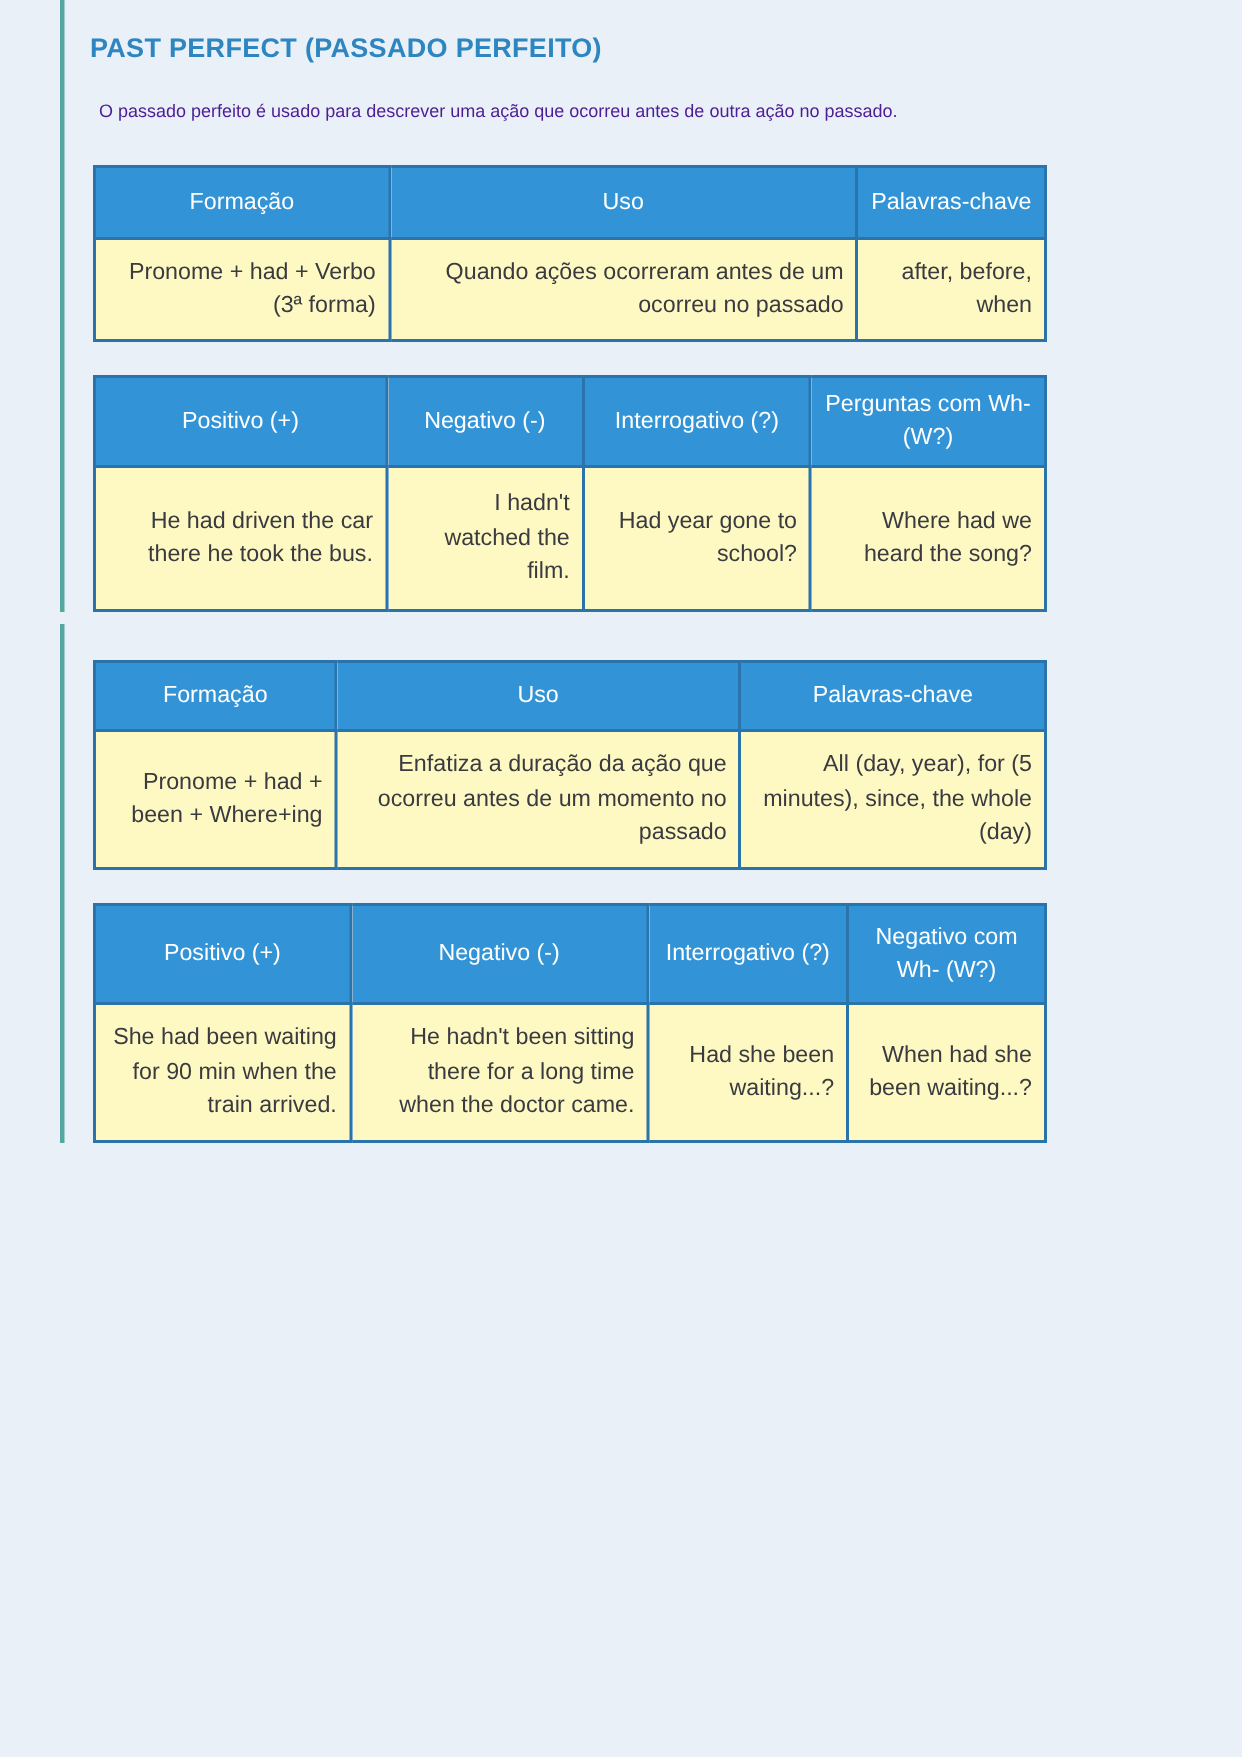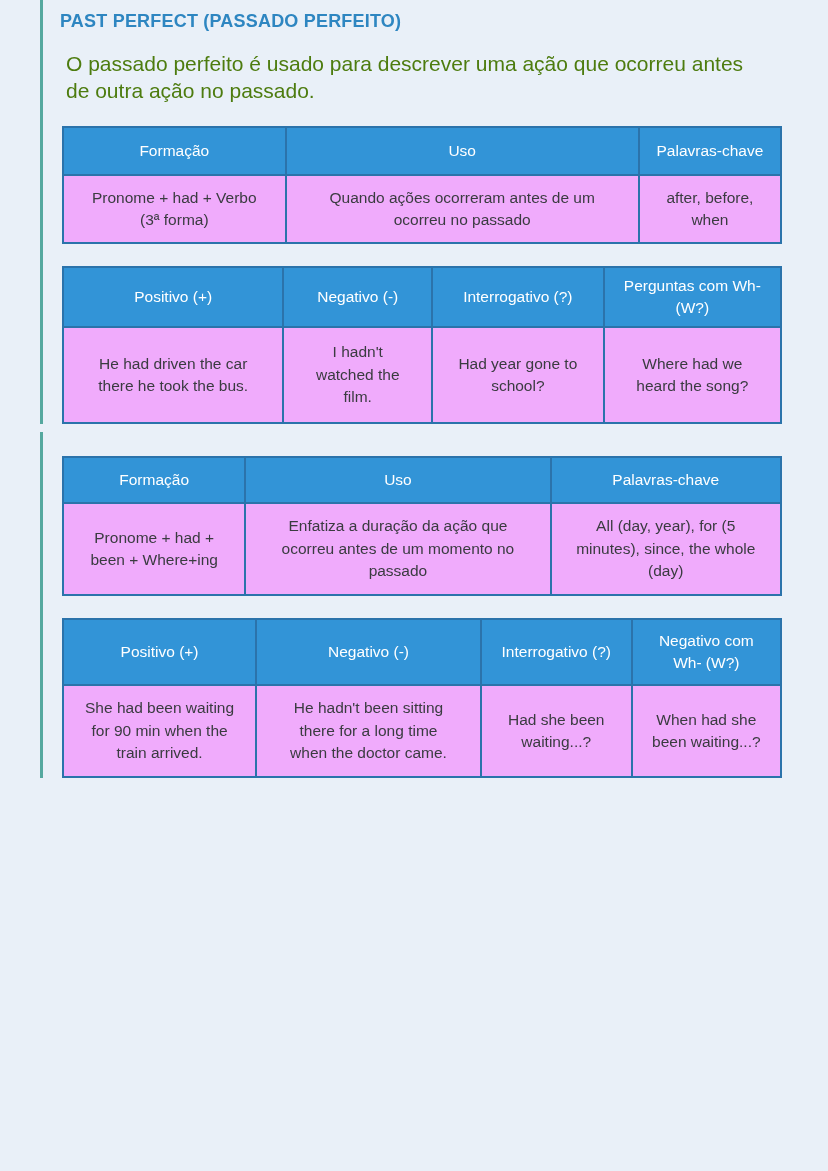--- a/index.html
+++ b/index.html
@@ -5,52 +5,52 @@
   html, body { margin:0; padding:0; }
   body {
     width:828px; height:1171px;
     background:#e9f0f8;
     font-family:"Liberation Sans", sans-serif;
     -webkit-font-smoothing:antialiased;
   }
   .page { position:relative; width:828px; height:1171px; overflow:hidden; }
 
   .section { margin-left:40px; border-left:3px solid #55a89f; }
-  .section--first { padding-top:7px; }
+  .section--first { padding-top:18px; }
   .section--second { margin-top:8px; padding-top:2px; }
 
   .sec-title {
     margin:4px 0 0 17px;
     font-size:18px; font-weight:600;
     color:#2e86c1; letter-spacing:0.2px;
   }
   .sec-desc {
     margin:18px 0 0 23px; width:706px;
-    font-size:21px; line-height:27px;
-    color:#4d7c0f;
+    font-size:12px; line-height:27px;
+    color:#4c1d95;
   }
 
   table.tbl {
     border-collapse:collapse; table-layout:fixed;
-    width:720px; margin:22px 0 0 19px;
+    width:636px; margin:22px 0 0 19px;
   }
   .tbl th, .tbl td {
     border:2px solid #2b73ab;
     text-align:center; vertical-align:middle;
     white-space:pre-line;
     padding:2px 8px;
     overflow:hidden;
   }
   .tbl th {
     background:#3294d7; color:#ffffff;
     font-weight:400; font-size:15.5px; line-height:22px;
   }
   .tbl td {
-    background:#f0abfc; color:#3a3b40;
-    font-size:15.5px; line-height:22.5px;
+    background:#fef9c3; color:#3a3b40;
+    font-size:15.5px; line-height:22.5px;text-align:right;
   }
 
   .t1 { margin-top:24px; }
   .t1 th { height:42px; }
   .t1 td { height:62px; }
 
   .t2 th { height:54px; }
   .t2 td { height:90px; }
 
   .t3 { margin-top:26px; }

